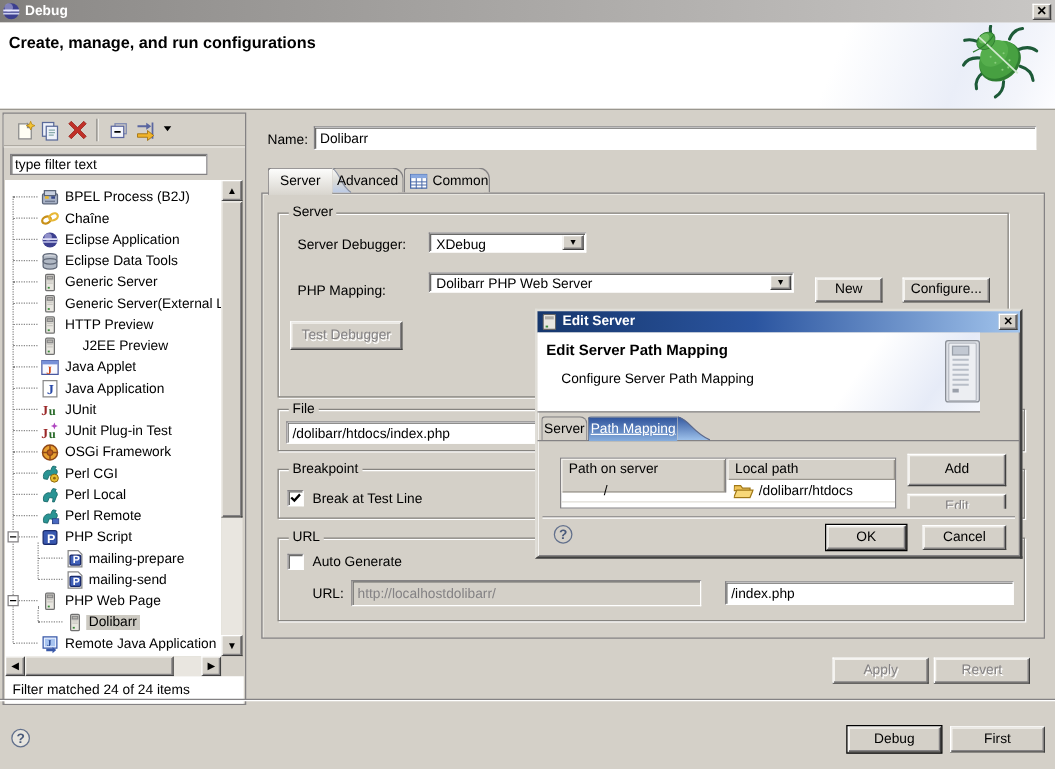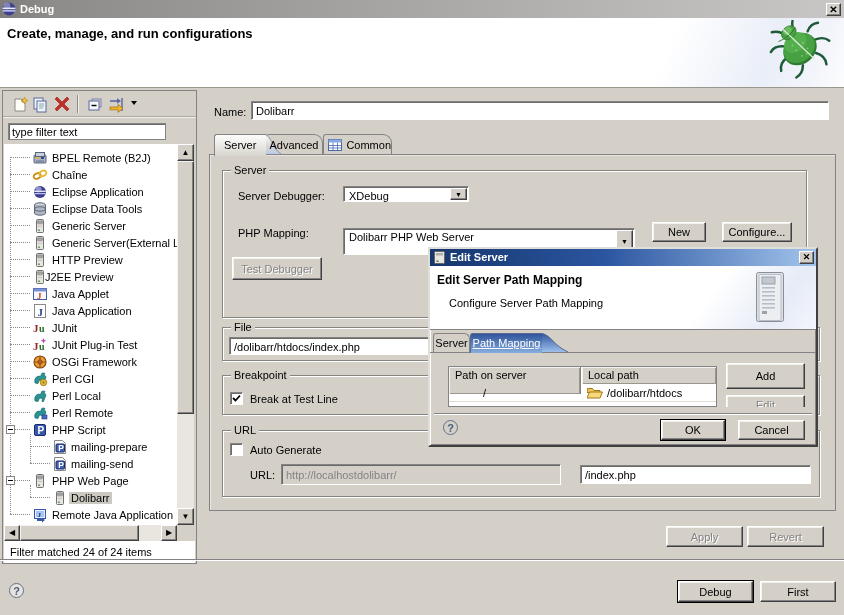--- a/index.html
+++ b/index.html
@@ -106,21 +106,21 @@
   <div class="vstub" style="left:6px;top:13px;height:357px"></div>
   <div class="trow" style="top:5px">
         <div class="hstub" style="left:6px;top:8px;width:20px"></div>
         <svg style="left:28px" width="16" height="16" viewBox="0 0 16 16">
           <rect x="2" y="5" width="12" height="8" rx="1" fill="#aab4c8" stroke="#5a6478"></rect>
           <rect x="3.5" y="2.5" width="9" height="4" fill="#c8d0e0" stroke="#5a6478"></rect>
           <rect x="4" y="7" width="3" height="2" fill="#e8b830"></rect>
           <rect x="9" y="7" width="3" height="2" fill="#384888"></rect>
           <rect x="4" y="10.5" width="8" height="1.2" fill="#707a90"></rect>
         </svg>
-        <span class="tx" style="left:48px">BPEL Remote (B2J)</span>
+        <span class="tx" style="left:48px">BPEL Process (B2J)</span>
       </div>
   <div class="trow" style="top:22px">
         <div class="hstub" style="left:6px;top:8px;width:20px"></div>
         <svg style="left:28px" width="16" height="16" viewBox="0 0 16 16">
           <ellipse cx="5.2" cy="9" rx="3.6" ry="2.6" fill="none" stroke="#c89018" stroke-width="1.8" transform="rotate(-25 5.2 9)"></ellipse>
           <ellipse cx="10.8" cy="6.5" rx="3.6" ry="2.6" fill="none" stroke="#e8b838" stroke-width="1.8" transform="rotate(-25 10.8 6.5)"></ellipse>
         </svg>
         <span class="tx" style="left:48px">Chaîne</span>
       </div>
   <div class="trow" style="top:39px">
@@ -177,21 +177,21 @@
       </div>
   <div class="trow" style="top:124px">
         <div class="hstub" style="left:6px;top:8px;width:20px"></div>
         <svg style="left:28px" width="16" height="16" viewBox="0 0 16 16">
           <rect x="4.5" y="1.5" width="7" height="13" rx="1" fill="#e8e6e0" stroke="#707070"></rect>
           <rect x="5.8" y="3" width="4.4" height="2.2" fill="#b8b6b0" stroke="#888"></rect>
           <rect x="5.8" y="6.2" width="4.4" height="1" fill="#c8c6c0"></rect>
           <rect x="5.8" y="8" width="4.4" height="1" fill="#c8c6c0"></rect>
           <rect x="6.2" y="11.5" width="1.6" height="1.4" fill="#3a8a3a"></rect>
         </svg>
-        <span class="tx" style="left:41px">J2EE Preview</span>
+        <span class="tx" style="left:62px">J2EE Preview</span>
       </div>
   <div class="trow" style="top:141px">
         <div class="hstub" style="left:6px;top:8px;width:20px"></div>
         <svg style="left:28px" width="16" height="16" viewBox="0 0 16 16">
           <rect x="1.5" y="2.5" width="13" height="11" fill="#f8f8ff" stroke="#4858a0"></rect>
           <rect x="1.5" y="2.5" width="13" height="3" fill="#7890d8"></rect>
           <text x="5" y="13" font-size="9" font-weight="bold" fill="#d04818" font-family="serif">J</text>
         </svg>
         <span class="tx" style="left:48px">Java Applet</span>
       </div>
@@ -343,21 +343,21 @@
   <span class="abs" style="left:6px;top:5px">Filter matched 24 of 24 items</span>
  </div>
 </div>
 
 <span class="lbl" style="left:214px;top:106px">Name:</span>
 <div class="inp" style="left:251px;top:101px;width:578px;height:19px">Dolibarr</div>
 
 <div class="abs" style="left:209px;top:154px;width:627px;height:357px;border:1px solid #848284;box-shadow:inset 1px 1px 0 #e8e6e0"></div>
 <div class="abs" style="left:266px;top:134px;width:57px;height:20px;background:#d4d0c8;border-radius:3px 9px 0 0;z-index:1"></div>
 <div class="tab" style="left:266px;top:134px;width:57px;height:20px;border-radius:3px 9px 0 0;border-left:none;background:transparent;z-index:4">Advanced</div>
-<div class="tab" style="left:323px;top:134px;width:69px;height:20px;border-radius:3px 9px 0 0;text-align:right;padding-left:22px">Common
+<div class="tab" style="left:323px;top:134px;width:69px;height:20px;border-radius:3px 9px 0 0;text-align:left;padding-left:22px">Common
  <svg class="abs" style="left:4px;top:4px" width="14" height="13" viewBox="0 0 14 13">
       <rect x="0.5" y="0.5" width="13" height="11" fill="#fff" stroke="#4868a8"></rect>
       <rect x="0.5" y="0.5" width="13" height="3" fill="#88a8e0"></rect>
       <path d="M0.5 6.5 h13 M0.5 9 h13 M5 3.5 v8.5 M9.5 3.5 v8.5" stroke="#4868a8" stroke-width="0.8"></path>
     </svg>
 </div>
 <div class="tab" style="left:214px;top:134px;width:52px;height:22px;background:linear-gradient(to bottom,#fdfdfc,#d8d5ce);border-radius:3px 0 0 0;border-right:none;text-align:left;padding-left:9px;z-index:3">Server
  <svg class="abs" style="right:-15px;top:-1px" width="15" height="21" viewBox="0 0 15 21">
       <defs>
         <linearGradient id="stg" x1="0" y1="0" x2="0" y2="1">
@@ -375,21 +375,21 @@
     <span class="glabel">Server</span>
   </div>
 <span class="lbl" style="left:238px;top:190px">Server Debugger:</span>
 <div class="combo" style="left:343px;top:186px;width:126px;height:16px">
     <span class="ct">XDebug</span>
  <div class="cbtn">
       <span class="arw" style="font-size:7px">▼</span>
     </div>
   </div>
 <span class="lbl" style="left:238px;top:227px">PHP Mapping:</span>
-<div class="combo" style="left:343px;top:228px;width:292px;height:27px">
+<div class="combo" style="left:343px;top:218px;width:292px;height:16px">
     <span class="ct" style="top:2px">Dolibarr PHP Web Server</span>
  <div class="cbtn">
       <span class="arw" style="font-size:7px">▼</span>
     </div>
   </div>
 <div class="btn" style="left:652px;top:222px;width:54px;height:20px">
     <span>New</span>
   </div>
 <div class="btn" style="left:722px;top:222px;width:70px;height:20px">
     <span>Configure...</span>
@@ -440,21 +440,21 @@
 <div class="abs" style="left:428px;top:247px;width:390px;height:200px;background:#d4d0c8;border:2px solid;border-color:#e0ded8 #404040 #404040 #e0ded8;box-shadow:inset 1px 1px 0 #fff,inset -1px -1px 0 #848284;z-index:10">
  <div class="abs" style="left:0;top:0;width:386px;height:17px;background:linear-gradient(to right,#16376d,#2b55a0 45%,#a2c4ec 100%)">
   <svg class="abs" style="left:4px;top:2px" width="11" height="13" viewBox="0 0 11 13">
         <rect x="0.5" y="0.5" width="10" height="12" rx="1" fill="#e8e6e0" stroke="#666"></rect>
         <rect x="2" y="2" width="7" height="2.5" fill="#b0aea8"></rect>
         <rect x="2.5" y="9.5" width="2" height="1.5" fill="#3a8a3a"></rect>
       </svg>
   <span class="abs" style="left:20px;top:2px;color:#fff;font-weight:bold;font-size:11px">Edit Server</span>
   <div class="xbtn" style="left:369px;top:2px;width:15px;height:13px;font-size:9px;line-height:11px">✕</div>
  </div>
- <div class="abs" style="left:0;top:17px;width:386px;height:64px;background:linear-gradient(125deg,#ffffff 70%,#e6ebf7 88%,#f4f6fc 100%);border-bottom:1px solid #848284">
+ <div class="abs" style="left:0;top:17px;width:354px;height:64px;background:linear-gradient(125deg,#ffffff 70%,#e6ebf7 88%,#f4f6fc 100%);border-bottom:1px solid #848284">
   <span class="abs" style="left:7px;top:7px;font-weight:bold;font-size:12px">Edit Server Path Mapping</span>
   <span class="abs" style="left:19px;top:31px;font-size:11px">Configure Server Path Mapping</span>
   <svg class="abs" style="left:323px;top:5px" width="36" height="53" viewBox="0 0 36 53">
    <rect x="3.5" y="1.5" width="27" height="49" rx="2" fill="#dde0e6" stroke="#8a8e96"></rect>
    <rect x="6" y="3.5" width="22" height="46" rx="1" fill="#eceef2" stroke="#b8bcc4"></rect>
    <rect x="9" y="6" width="13" height="7" fill="#c2c8d2" stroke="#9aa0aa"></rect>
    <rect x="9" y="16" width="13" height="1.6" fill="#b8bec8"></rect>
         <rect x="9" y="20" width="13" height="1.6" fill="#b8bec8"></rect>
    <rect x="9" y="24" width="13" height="1.6" fill="#b8bec8"></rect>
         <rect x="9" y="28" width="13" height="1.6" fill="#b8bec8"></rect>

